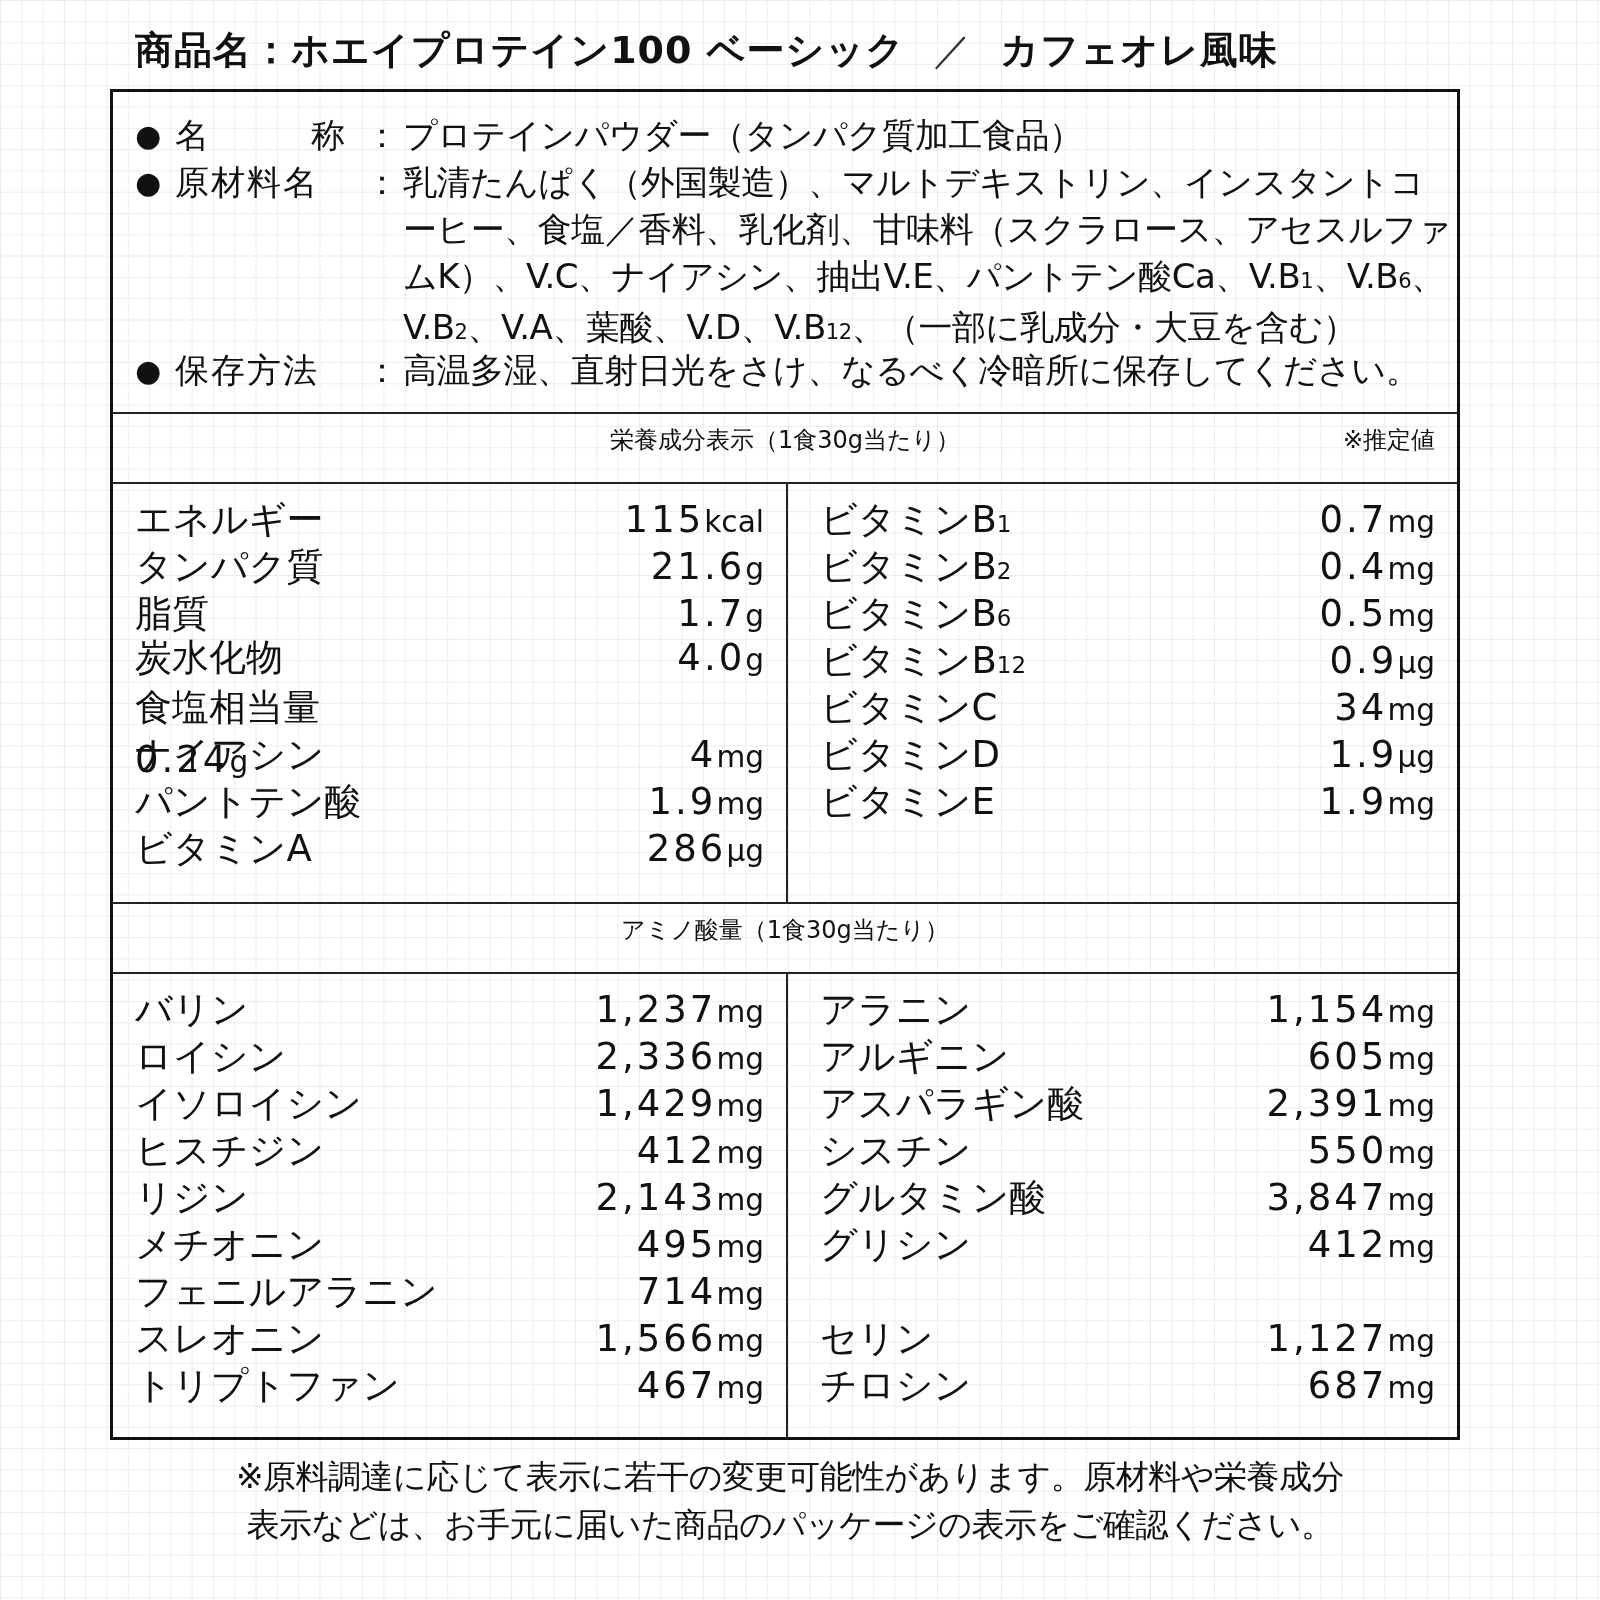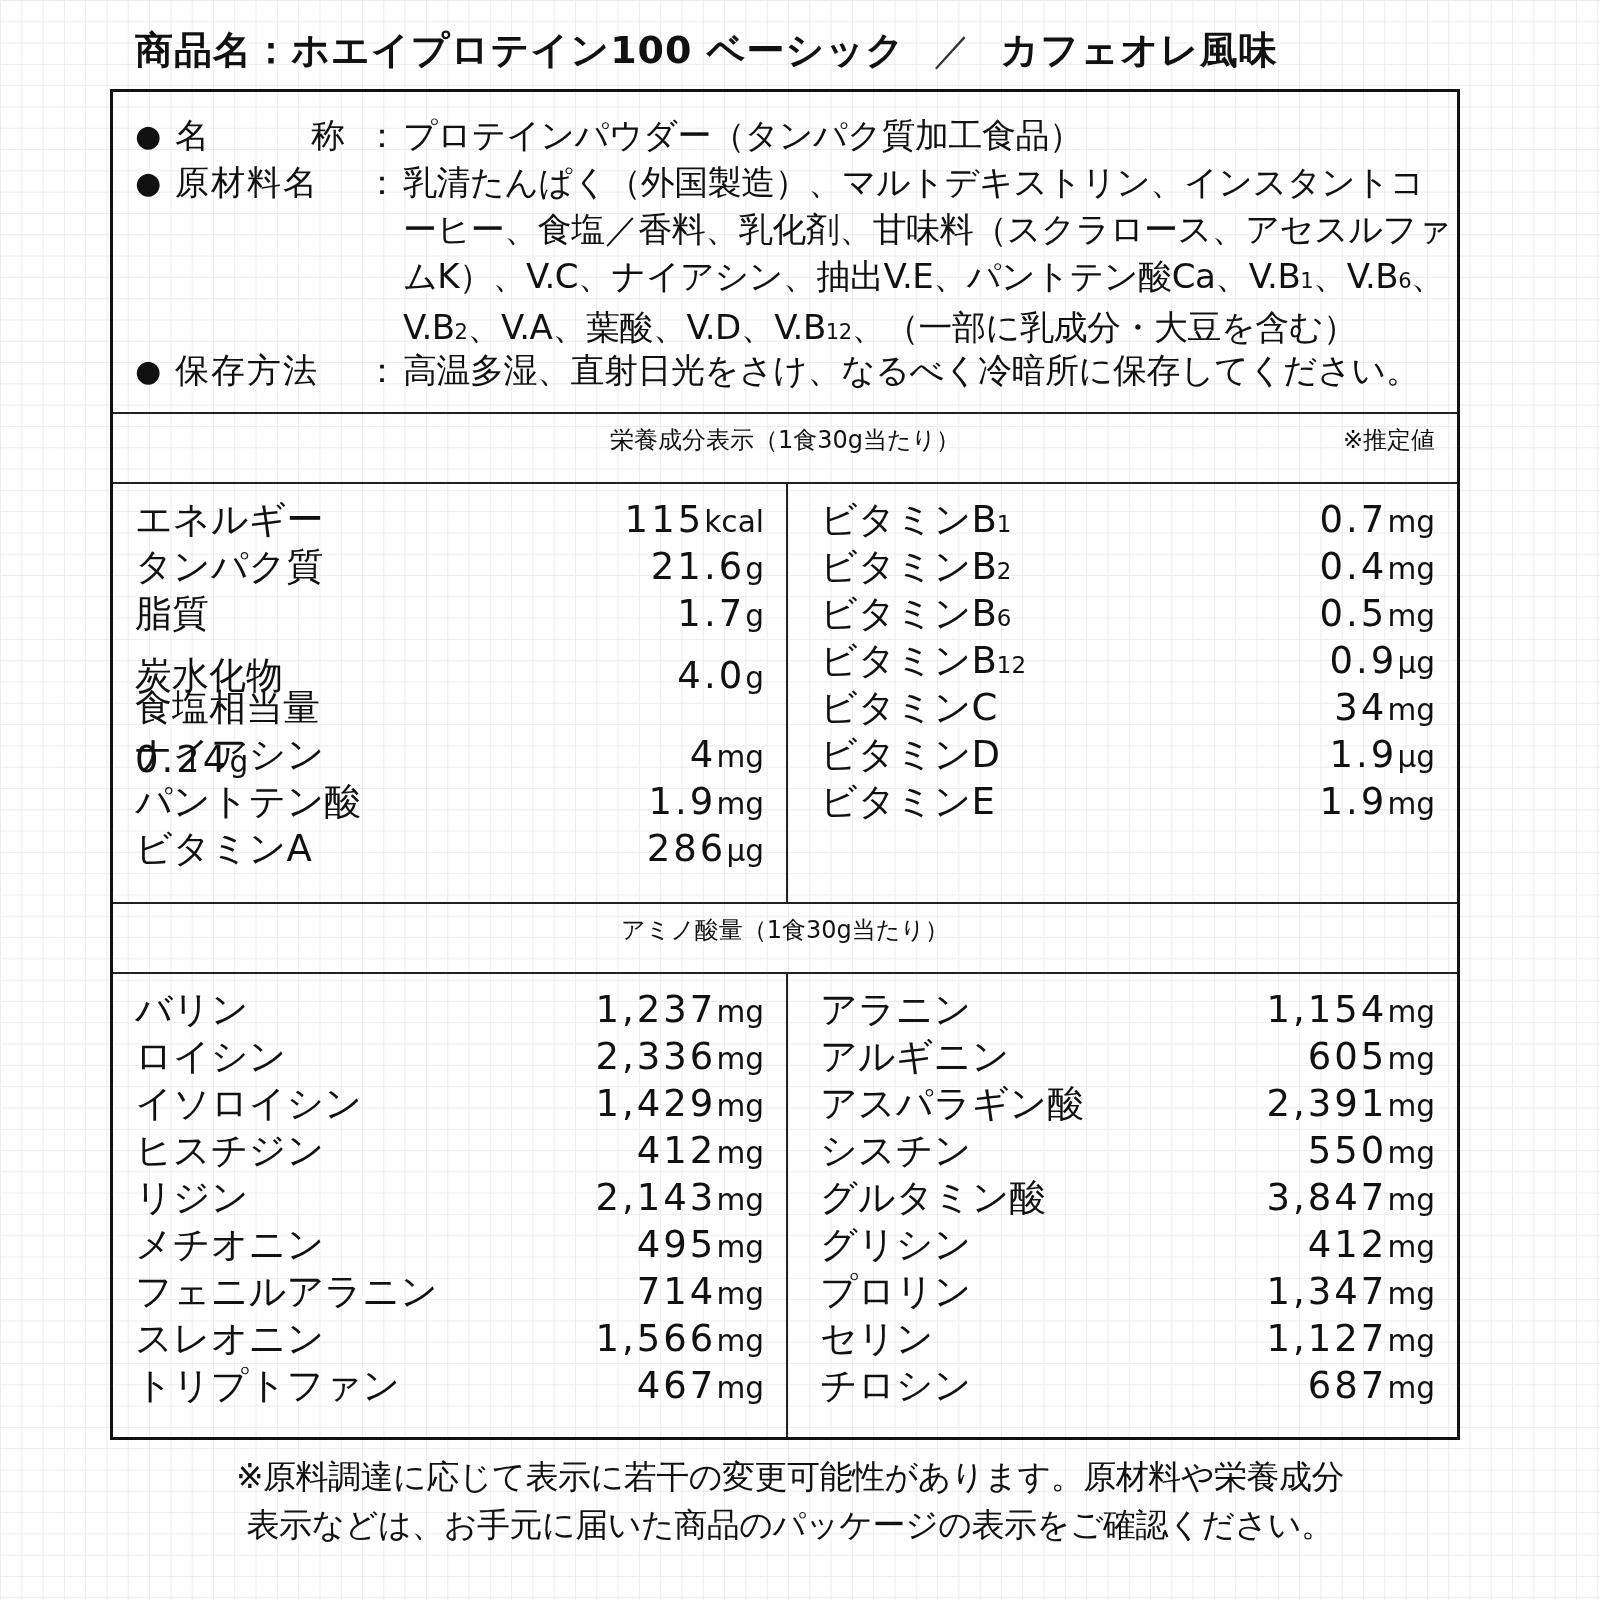--- a/index.html
+++ b/index.html
@@ -98,21 +98,21 @@
           <span><span class="val">115</span><span class="unit">kcal</span></span>
         </div>
         <div class="nrow" style="top: 59px;">
           <span><span>タンパク質</span><span class="sub"></span></span>
           <span><span class="val">21.6</span><span class="unit">g</span></span>
         </div>
         <div class="nrow" style="top: 106px;">
           <span><span>脂質</span><span class="sub"></span></span>
           <span><span class="val">1.7</span><span class="unit">g</span></span>
         </div>
-        <div class="nrow" style="top: 168px;">
+        <div class="nrow" style="top: 150px;">
           <span><span>炭水化物</span><span class="sub"></span></span>
           <span><span class="val">4.0</span><span class="unit">g</span></span>
         </div>
         <div class="nrow" style="top: 200px; flex-direction: column;">
           <span><span>食塩相当量</span><span class="sub"></span></span>
           <span><span class="val">0.24</span><span class="unit">g</span></span>
         </div>
         <div class="nrow" style="top: 247px;">
           <span><span>ナイアシン</span><span class="sub"></span></span>
           <span><span class="val">4</span><span class="unit">mg</span></span>
@@ -218,24 +218,20 @@
           <span><span>シスチン</span><span class="sub"></span></span>
           <span><span class="val">550</span><span class="unit">mg</span></span>
         </div>
         <div class="nrow" style="top: 200px;">
           <span><span>グルタミン酸</span><span class="sub"></span></span>
           <span><span class="val">3,847</span><span class="unit">mg</span></span>
         </div>
         <div class="nrow" style="top: 247px;">
           <span><span>グリシン</span><span class="sub"></span></span>
           <span><span class="val">412</span><span class="unit">mg</span></span>
-        </div>
-        <div class="nrow" style="top: 294px;">
-          <span><span>プロリン</span><span class="sub"></span></span>
-          <span><span class="val">1,347</span><span class="unit">mg</span></span>
         </div>
         <div class="nrow" style="top: 341px;">
           <span><span>セリン</span><span class="sub"></span></span>
           <span><span class="val">1,127</span><span class="unit">mg</span></span>
         </div>
         <div class="nrow" style="top: 388px;">
           <span><span>チロシン</span><span class="sub"></span></span>
           <span><span class="val">687</span><span class="unit">mg</span></span>
         </div>
       </div>

